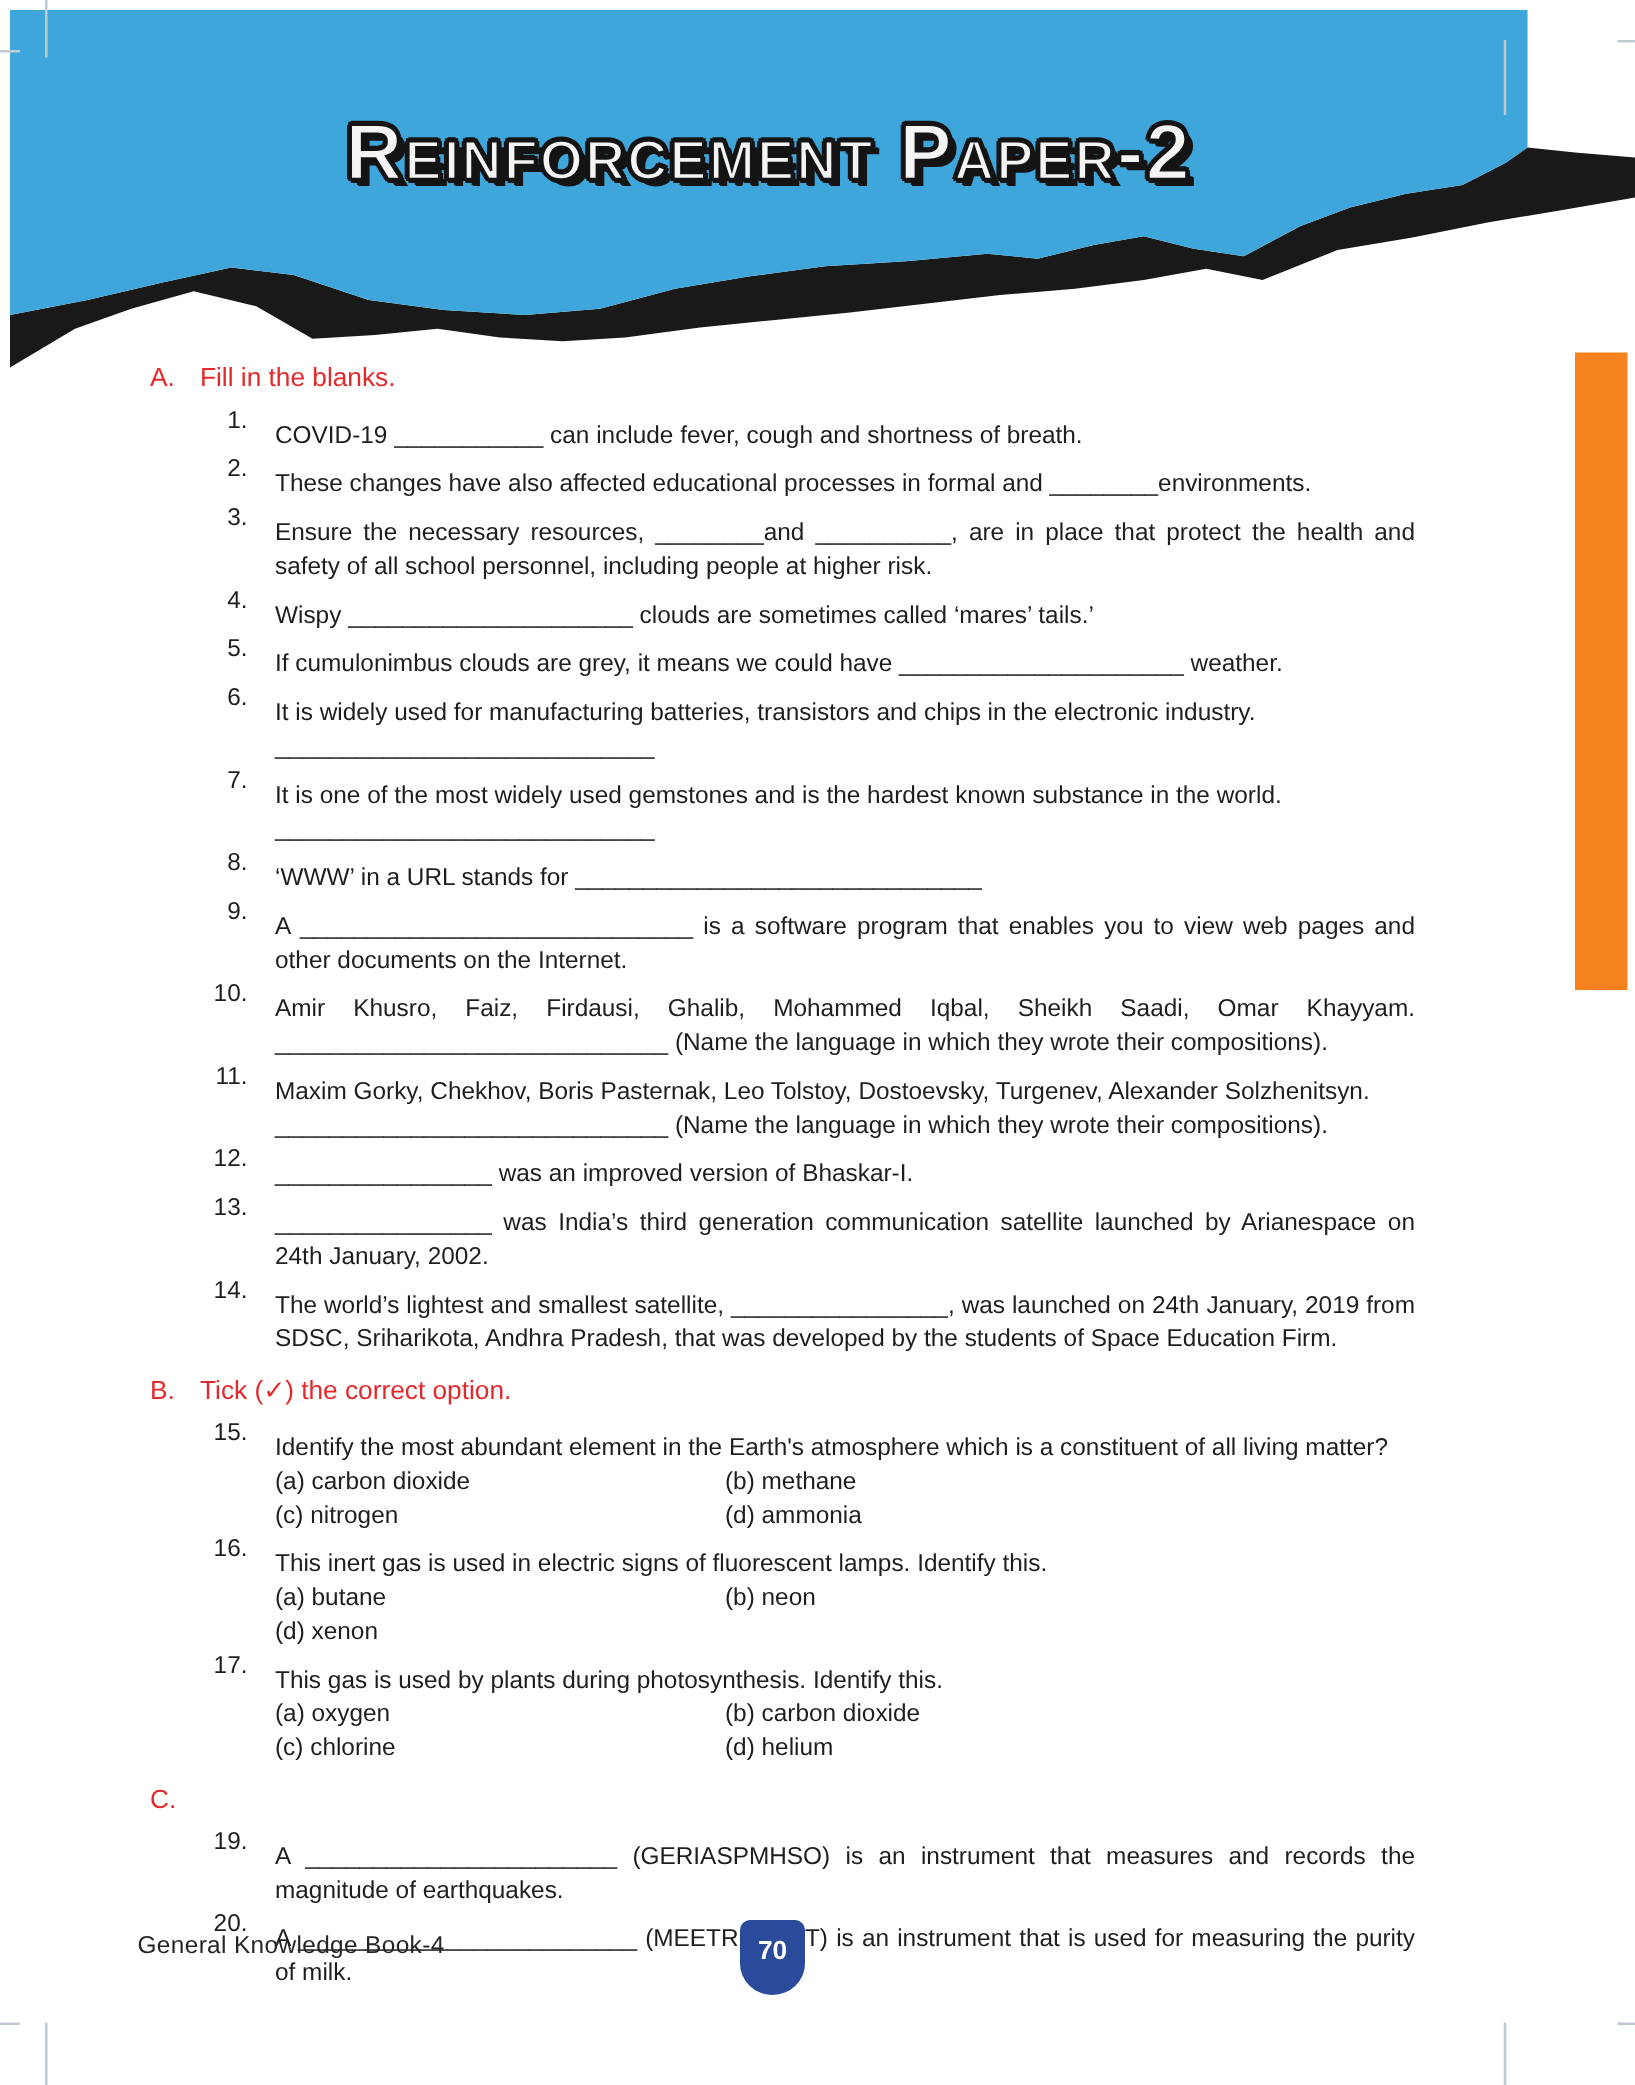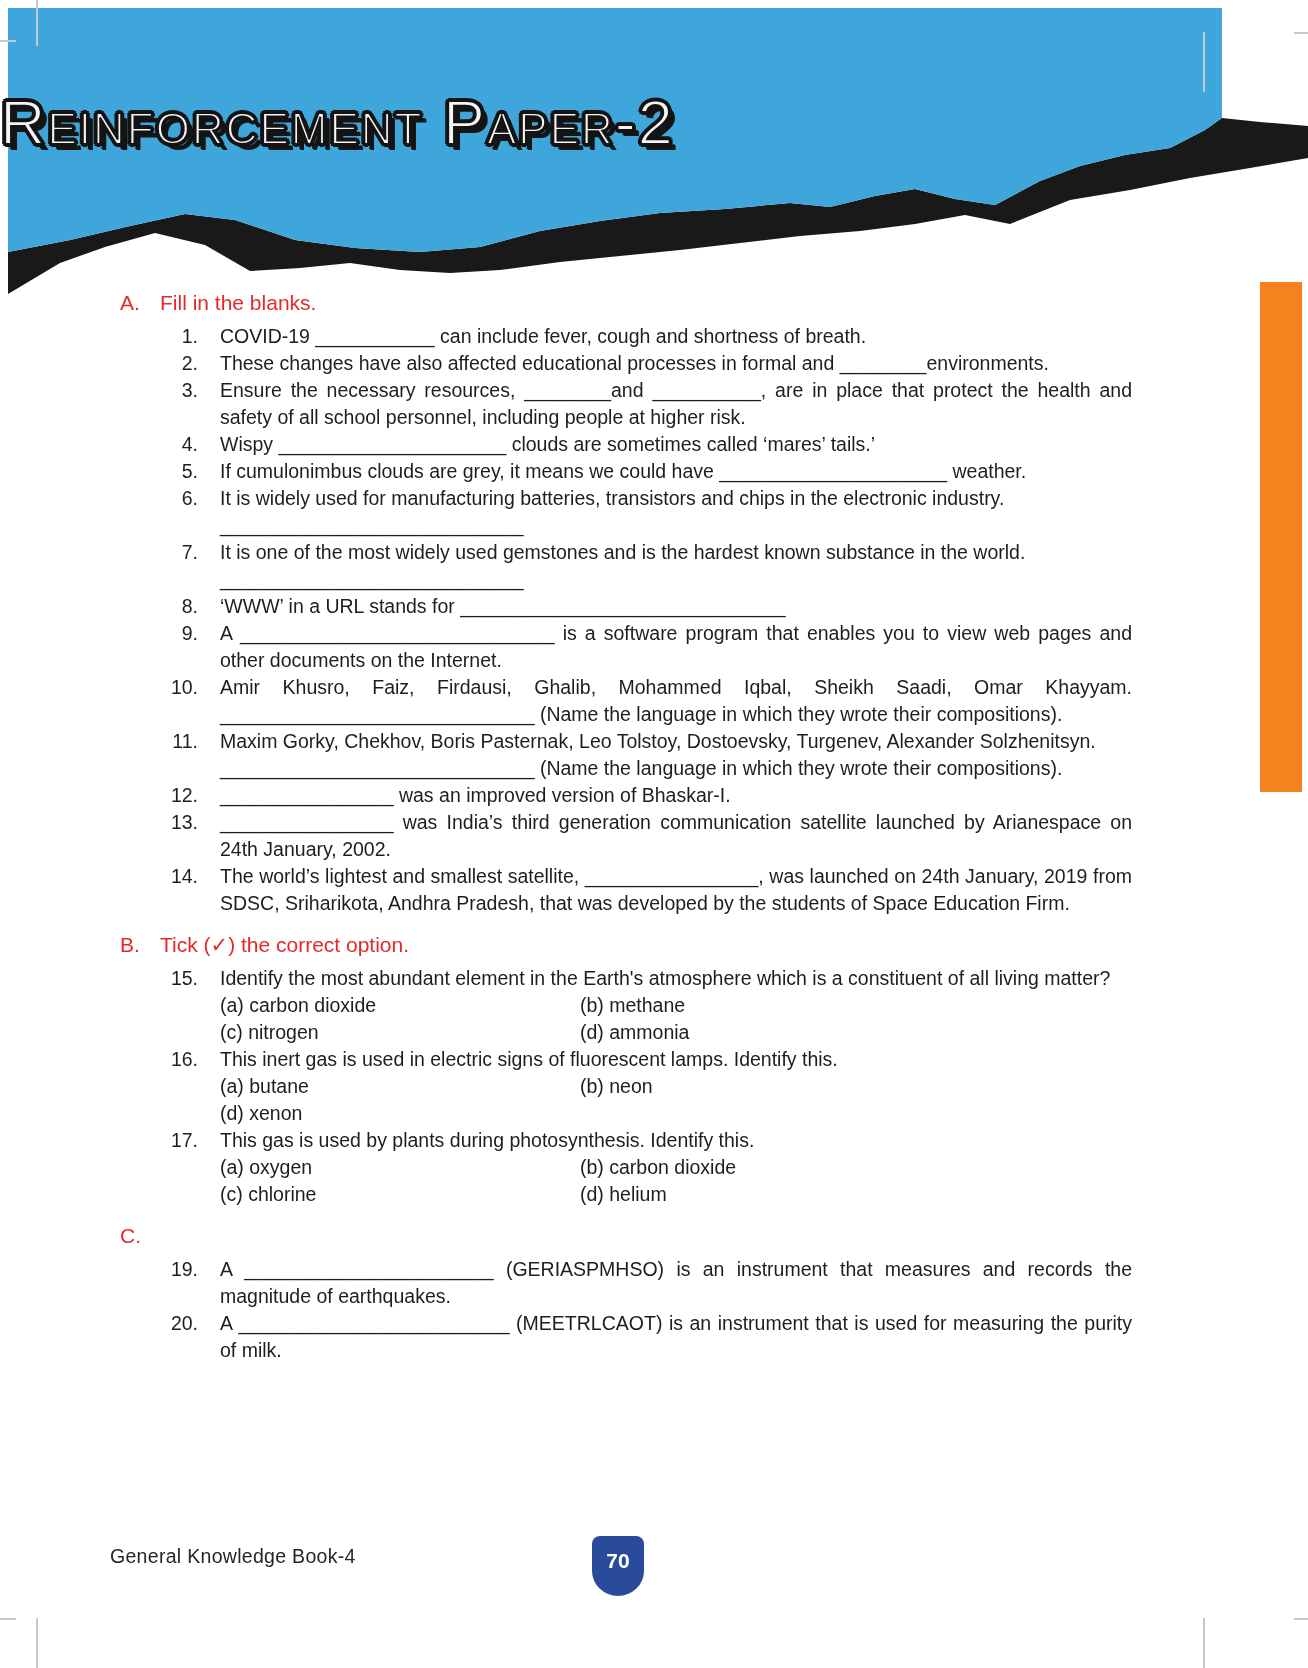--- a/index.html
+++ b/index.html
@@ -10,21 +10,22 @@
     color:#1e1e1e;
     position:relative;
     overflow:hidden;
   }
   .page { position:relative; width:1308px; height:1668px; background:#fff; }
 
   
   .header-svg { position:absolute; top:0; left:0; z-index:1; }
   .title {
     position:absolute; top:86px; left:0; width:1230px; z-index:2;
-    font-size:63px; font-weight:normal;
+    text-align:center;
+    font-size:63px; font-weight:bold;
     font-variant:small-caps;
     letter-spacing:2px;
     color:#f4f4f4;
     -webkit-text-stroke:2px #141414;
     text-shadow:
       3px 0 0 #141414, -3px 0 0 #141414, 0 3px 0 #141414, 0 -3px 0 #141414,
       2px 2px 0 #141414, -2px 2px 0 #141414, 2px -2px 0 #141414, -2px -2px 0 #141414,
       5px 5px 0 #141414, 6px 6px 0 #141414;
   }
 
@@ -42,21 +43,21 @@
   }
   .sec-head {
     display:flex; color:#e4292b;
     font-size:21px; line-height:30px;
     margin:13px 0 5px 0;
   }
   .content > .sec-head:first-child { margin-top:0; }
   .sec-label { display:inline-block; width:40px; flex:none; }
   .item { display:flex; }
   .num { width:100px; padding-right:22px; text-align:right; flex:none; }
-  .txtwrap { flex:1; min-width:0; }
+  .txtwrap { flex:1; min-width:0;margin-top:12px; }
   .txt { text-align:justify; }
   .blank-line { text-align:left; }
   .opts {
     display:grid; grid-template-columns:360px 1fr;
     text-align:left;
   }
 
   
   .footer-book {
     position:absolute; left:110px; top:1545px;

